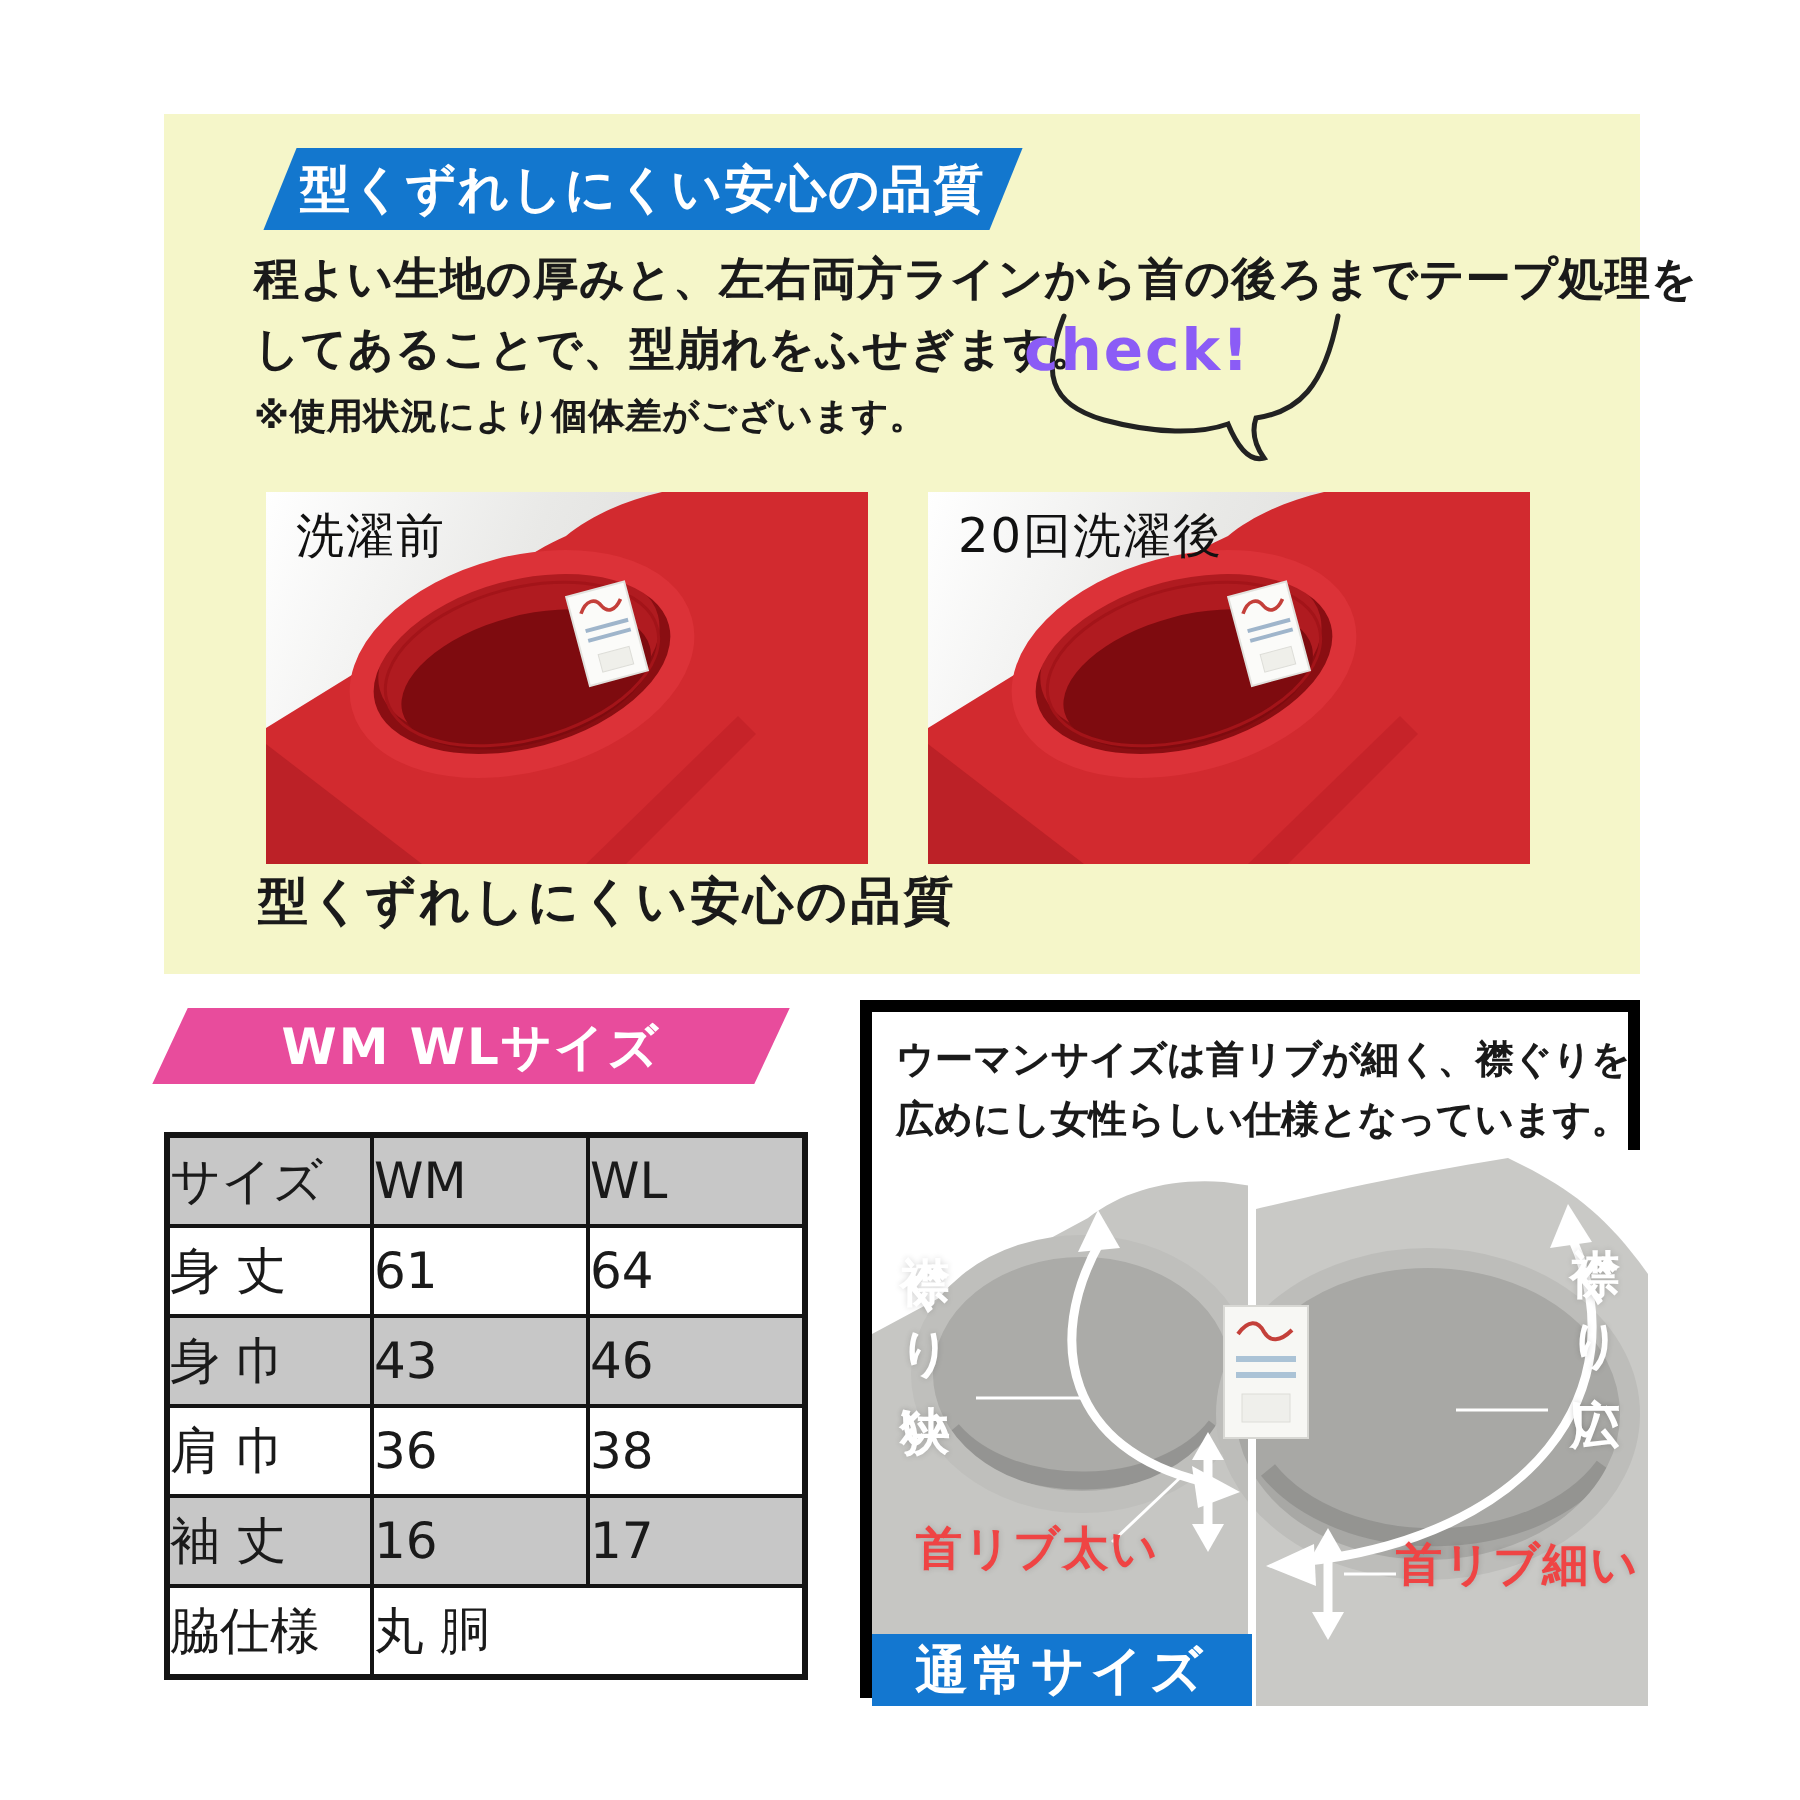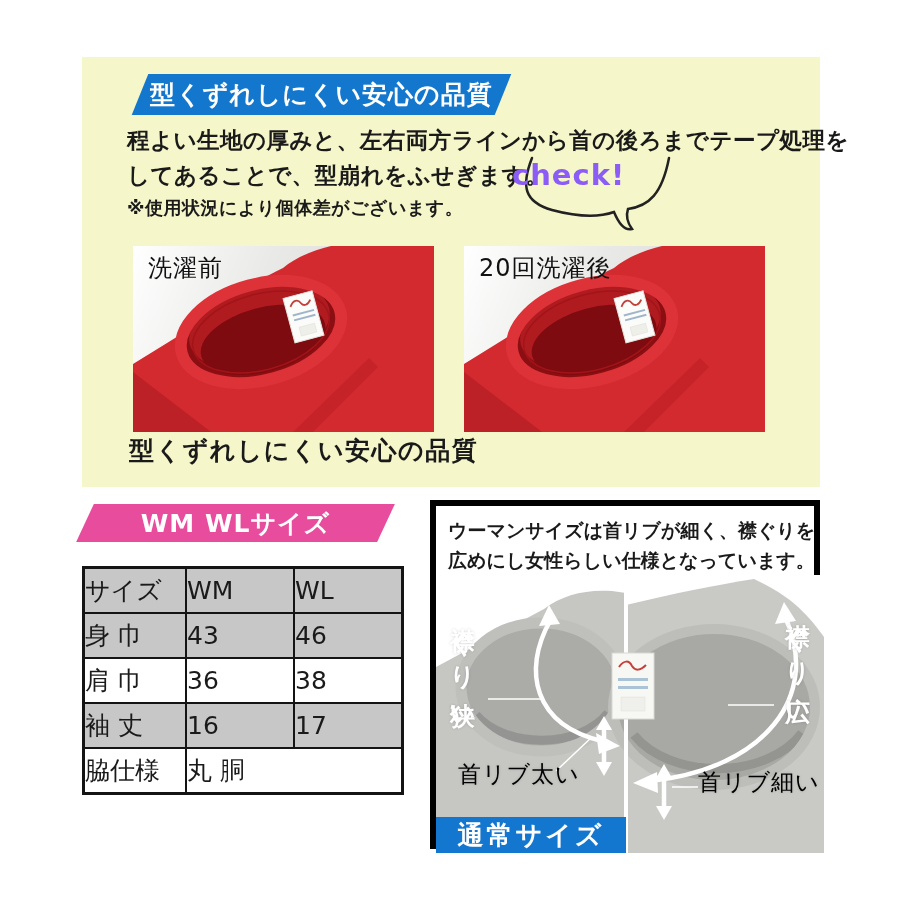--- a/index.html
+++ b/index.html
@@ -34,21 +34,21 @@
   .size-table tr.gray td{background:#c7c7c7;}
   .size-table tr.white td{background:#ffffff;}
 
   
   .woman-box{left:430px;top:500px;width:390px;height:349px;border:6px solid #000000;background:#fff;box-sizing:border-box;}
   .woman-desc{left:12px;top:9px;font-size:19px;font-weight:bold;line-height:30px;white-space:nowrap;}
   .gray-photo{left:0px;top:69px;width:388px;height:278px;overflow:hidden;}
   .v-label{position:absolute;writing-mode:vertical-rl;text-orientation:upright;color:#fff;font-weight:bold;font-size:25px;letter-spacing:6px;text-shadow:0 0 3px rgba(0,0,0,0.15);}
   .v-label.left{left:10px;top:32px;}
   .v-label.right{right:10px;top:28px;}
-  .rib-label{position:absolute;color:#000000;font-weight:normal;font-size:23px;letter-spacing:1px;text-shadow:0 0 3px rgba(0,0,0,0.15);}
+  .rib-label{position:absolute;color:#ef4444;font-weight:bold;font-size:23px;letter-spacing:1px;text-shadow:0 0 3px rgba(0,0,0,0.15);}
   .rib-left{left:22px;top:184px;}
   .rib-right{left:262px;top:192px;}
   .bar{position:absolute;bottom:0;height:36px;display:flex;align-items:center;justify-content:center;color:#fff;font-weight:bold;}
   .bar-blue{left:0;width:190px;background:#1377d0;font-size:26px;letter-spacing:3px;}
   .bar-pink{left:190px;width:198px;background:#e84c9c;font-size:26px;letter-spacing:2px;}
 </style>
 </head>
 <body>
 
 <div class="page">
@@ -142,20 +142,25 @@
     <span>WM WLサイズ</span>
   </div>
 
   <table class="size-table">
     <tbody>
         <tr class="gray">
       <td class="c0">サイズ</td>
       <td>WM</td>
       <td>WL</td>
     </tr>
+    <tr class="white">
+      <td class="c0">身 丈</td>
+      <td>61</td>
+      <td>64</td>
+    </tr>
     <tr class="gray">
       <td class="c0">身 巾</td>
       <td>43</td>
       <td>46</td>
     </tr>
     <tr class="white">
       <td class="c0">肩 巾</td>
       <td>36</td>
       <td>38</td>
     </tr>

